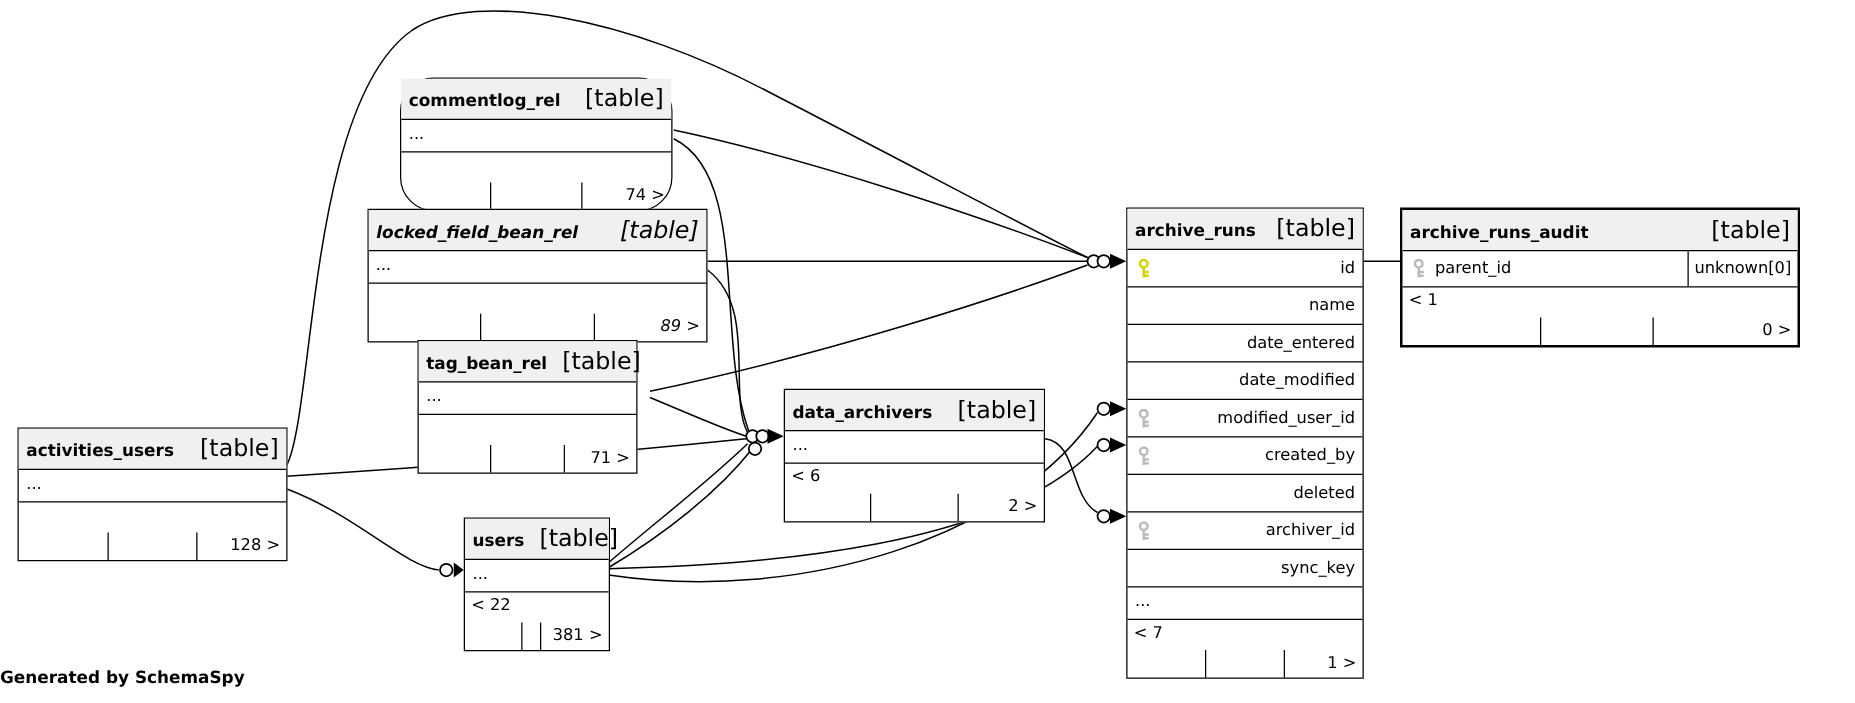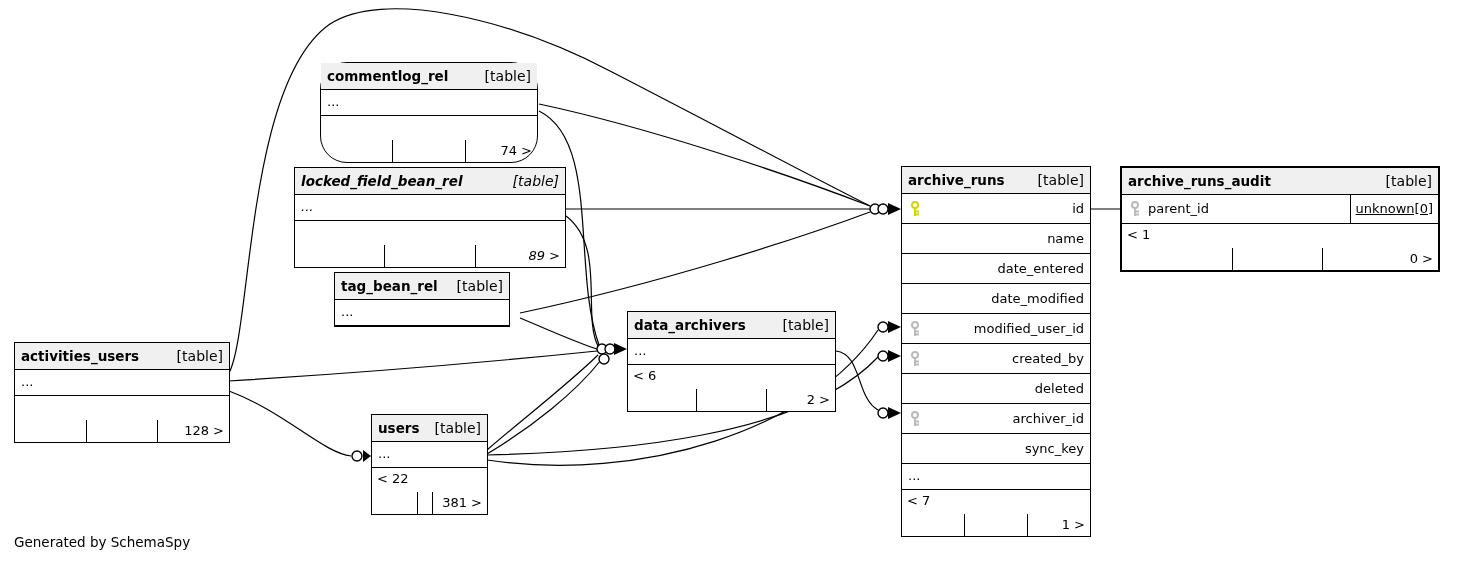--- a/index.html
+++ b/index.html
@@ -6,31 +6,31 @@
   .canvas {
     position:relative; width:1484px; height:562px; background:#ffffff;
     font-family:"DejaVu Sans","Liberation Sans",sans-serif; color:#000;
     overflow:hidden;
   }
   svg.edges { position:absolute; left:0; top:0; z-index:0; }
   .tbl { position:absolute; border:1px solid #000; background:#fff; font-size:13px; z-index:1; box-sizing:border-box; }
   .tbl.focus { border-width:2px; }
   .tbl-header { background:#f0f0f0; border-bottom:1px solid #000; display:flex; justify-content:space-between; align-items:baseline; gap:12px; padding:5px 6px; white-space:nowrap; }
   .tbl-name { font-weight:bold; font-size:13.5px; }
-  .tbl-type { font-weight:normal; font-size:14px; }
+  .tbl-type { font-weight:normal; font-size:19px; }
   .tbl-ellipsis { padding:4px 6px 5px; border-bottom:1px solid #000; line-height:16px; }
   .tbl-footer { display:flex; line-height:16px; }
   .tbl-footer .cell { flex:1; padding:3px 5px; box-sizing:border-box; min-height:22px; }
   .tbl-footer .cell + .cell { border-left:1px solid #000;margin-top:24px; }
   .cell.r { text-align:right; }
   .col-row { position:relative; padding:6px 6px 6px 26px; border-bottom:1px solid #000; line-height:17px; white-space:nowrap;text-align:right; }
   .key-ico { position:absolute; left:8px; top:50%; margin-top:-8px; }
   .audit-colrow { display:flex; border-bottom:1px solid #000; }
   .audit-colrow .colname { position:relative; flex:1; padding:6px 6px 6px 26px; line-height:16px; }
-  .audit-colrow .coltype { border-left:1px solid #000; padding:6px 5px; line-height:16px; white-space:nowrap;text-decoration:underline; }
+  .audit-colrow .coltype { border-left:1px solid #000; padding:6px 5px; line-height:16px; white-space:nowrap; }
   .note { position:absolute; font-size:13.5px; z-index:1; }
   
   .tbl-footer .w45 { flex:0 0 45px; }
   .tbl-footer .w15 { flex:0 0 15px; }
   .tbl-footer .w110 { flex:0 0 110px; }
   .tbl-footer .w90 { flex:0 0 90px; }
 </style>
 </head>
 <body>
 
@@ -120,20 +120,25 @@
       <div class="cell r">89 &gt;</div>
     </div>
   </div>
 
   <div class="tbl" style="left:334px; top:272px; width:176px;">
     <div class="tbl-header">
       <span class="tbl-name">tag_bean_rel</span>
       <span class="tbl-type">[table]</span>
     </div>
     <div class="tbl-ellipsis">...</div>
+    <div class="tbl-footer">
+      <div class="cell"></div>
+      <div class="cell"></div>
+      <div class="cell r">71 &gt;</div>
+    </div>
   </div>
 
   <div class="tbl" style="left:14px; top:342px; width:216px;">
     <div class="tbl-header">
       <span class="tbl-name">activities_users</span>
       <span class="tbl-type">[table]</span>
     </div>
     <div class="tbl-ellipsis">...</div>
     <div class="tbl-footer">
       <div class="cell"></div>
@@ -259,15 +264,15 @@
       </div>
       <div class="coltype">unknown[0]</div>
     </div>
     <div class="tbl-footer">
       <div class="cell w110">&lt; 1</div>
       <div class="cell w90"></div>
       <div class="cell r">0 &gt;</div>
     </div>
   </div>
 
-  <div class="note" style="left:14px; top:534px;">Generated by SchemaSpy</div>
+  <div class="note" style="left:0; top:534px;font-weight:bold;">Generated by SchemaSpy</div>
 
 </div>
 
 </body></html>

